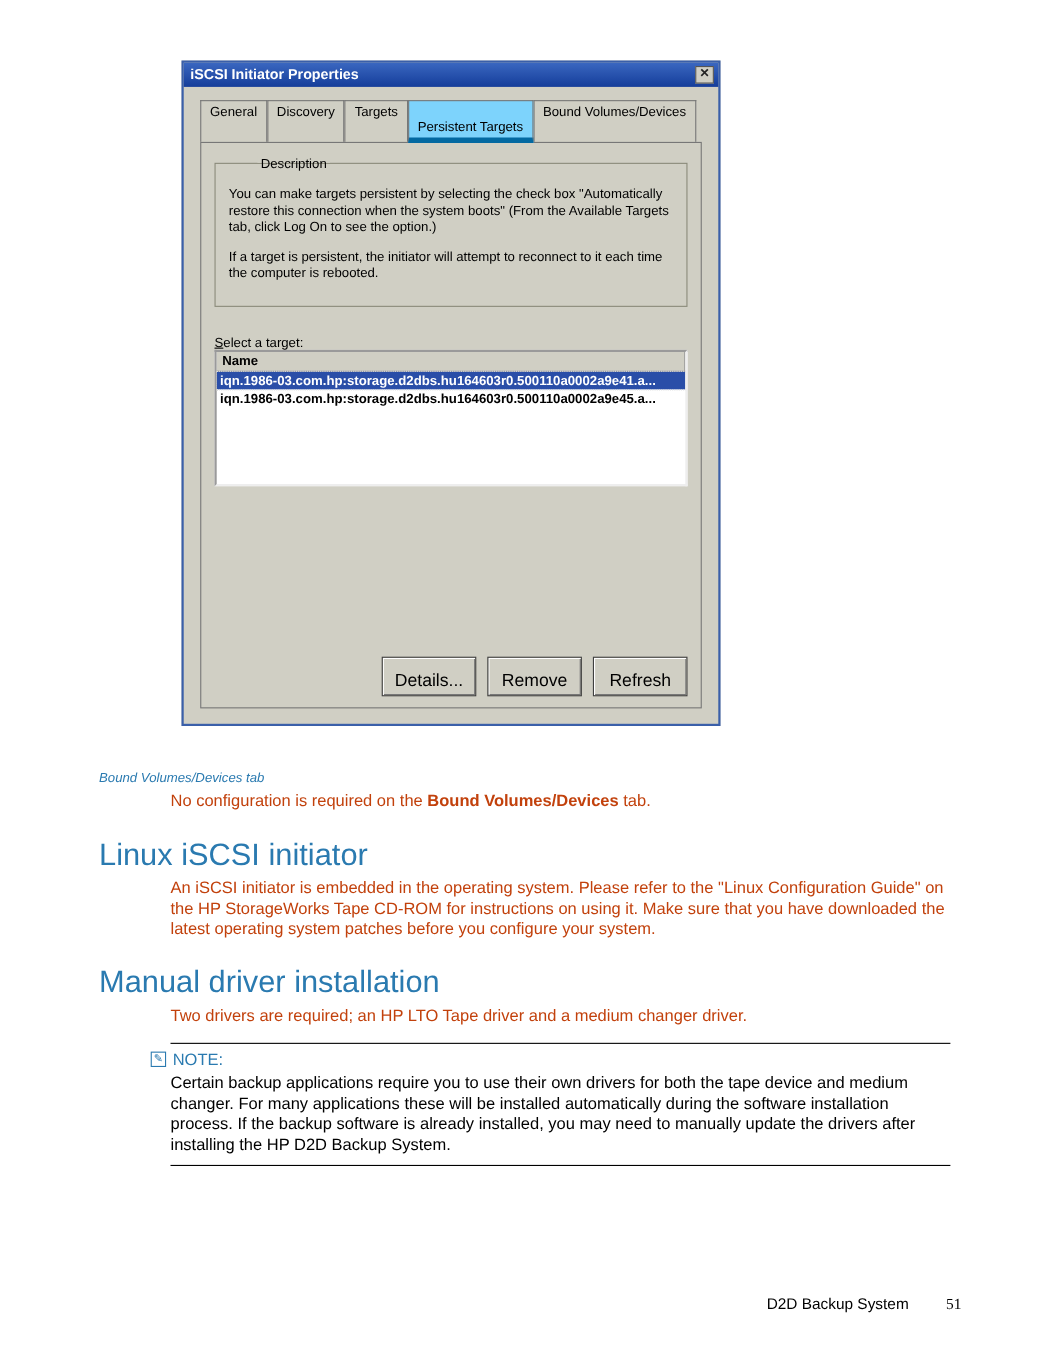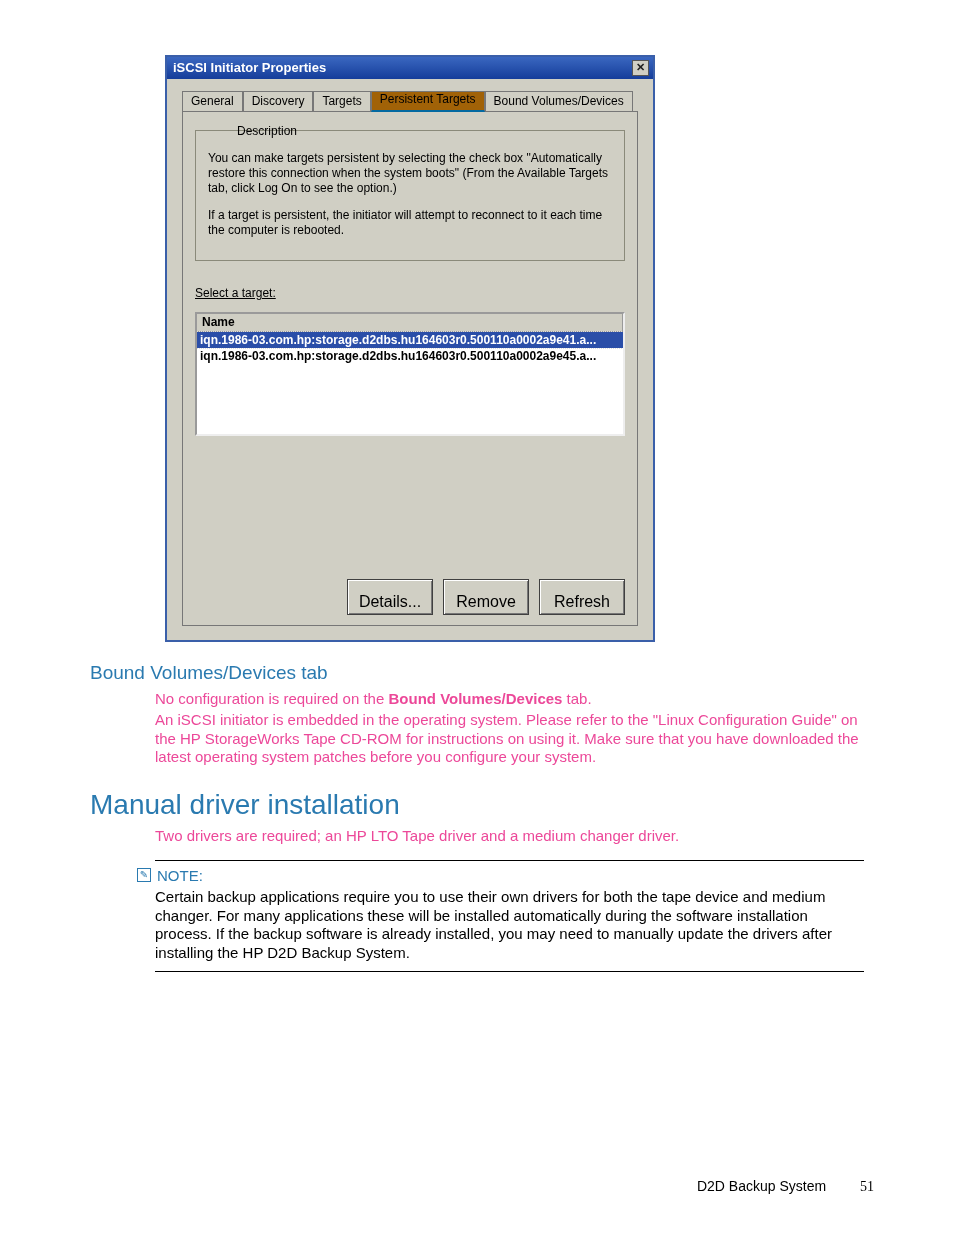--- a/index.html
+++ b/index.html
@@ -61,25 +61,25 @@
   .tab {
     border: 1px solid #777;
     border-bottom: none;
     padding: 2px 8px 3px 8px;
     margin-right: 0;
     background: #d0cfc4;
     position:relative;
     font-size:12px;
   }
   .tab.active {
-    background: #a16207;
+    background: #7dd3fc;
     z-index: 2;
-    border-bottom: 2px solid #0369a1;
+    border-bottom: 5px solid #0369a1;
     margin-bottom:-1px;
-    padding-top:0;
+    padding-top:16px;
   }
   .tabpanel {
     border: 1px solid #777;
     background: #d0cfc4;
     padding: 10px 12px 14px 12px;
     margin: 0 5px 4px 5px;
     height: 515px;
     position:relative;
   }
   .group {
@@ -98,22 +98,21 @@
     display:inline-block;
     margin-left:26px;
   }
   .desc p {
     margin: 0 0 12px 0;
     font-size: 12px;
     line-height: 1.25;
   }
   .select-label {
     margin-top: 25px;
-    margin-bottom: 12px;
-    text-decoration: underline;
+    margin-bottom: 0;
     font-size:12px;
     display:inline-block;
   }
   .select-label::first-letter { text-decoration: underline; }
   .listbox {
     border: 2px inset #eee;
     background: #fff;
     width: 100%;
     height: 124px;
     overflow: hidden;
@@ -159,37 +158,38 @@
     display:flex;
     gap:10px;
     justify-content:flex-end;
     padding: 8px 15px 12px 0;
   }
   
   .h3 {
     color: #2a7ab0;
     font-family: "Arial Narrow", Arial, sans-serif;
     font-weight: 400;
-    font-size: 19px;
-    margin: 20px 0 6px 0;
-    font-stretch: condensed;
+    font-size: 12px;
+    margin: 40px 0 6px 0;
+    font-stretch: condensed;
+    font-style: italic;
   }
   .h2 {
     color: #2a7ab0;
     font-family: "Arial Narrow", Arial, sans-serif;
     font-weight: 400;
     font-size: 28px;
     margin: 22px 0 6px 0;
     font-stretch: condensed;
   }
   .body {
     font-family: "Arial Narrow", Arial, sans-serif;
     font-size: 15px;
     line-height: 1.25;
-    color: #ec4899;
+    color: #c2410c;
     margin: 0 0 0 65px;
     font-stretch: condensed;
   }
   .body p { margin: 2px 0; }
   .note-wrap {
     margin: 14px 0 0 65px;
     font-family: "Arial Narrow", Arial, sans-serif;
     font-stretch: condensed;
   }
   .rule {
@@ -266,20 +266,21 @@
     </div>
   </div>
 
   <div class="h3">Bound Volumes/Devices tab</div>
   <div class="body">
     <p>
       <span>No configuration is required on the </span><b>Bound Volumes/Devices</b><span> tab.</span>
     </p>
   </div>
 
+  <div class="h2">Linux iSCSI initiator</div>
   <div class="body">
     <p>An iSCSI initiator is embedded in the operating system.  Please refer to the "Linux Configuration Guide" on the HP StorageWorks Tape CD-ROM for instructions on using it.  Make sure that you have downloaded the latest operating system patches before you configure your system.</p>
   </div>
 
   <div class="h2">Manual driver installation</div>
   <div class="body">
     <p>Two drivers are required; an HP LTO Tape driver and a medium changer driver.</p>
   </div>
 
   <div class="note-wrap">

